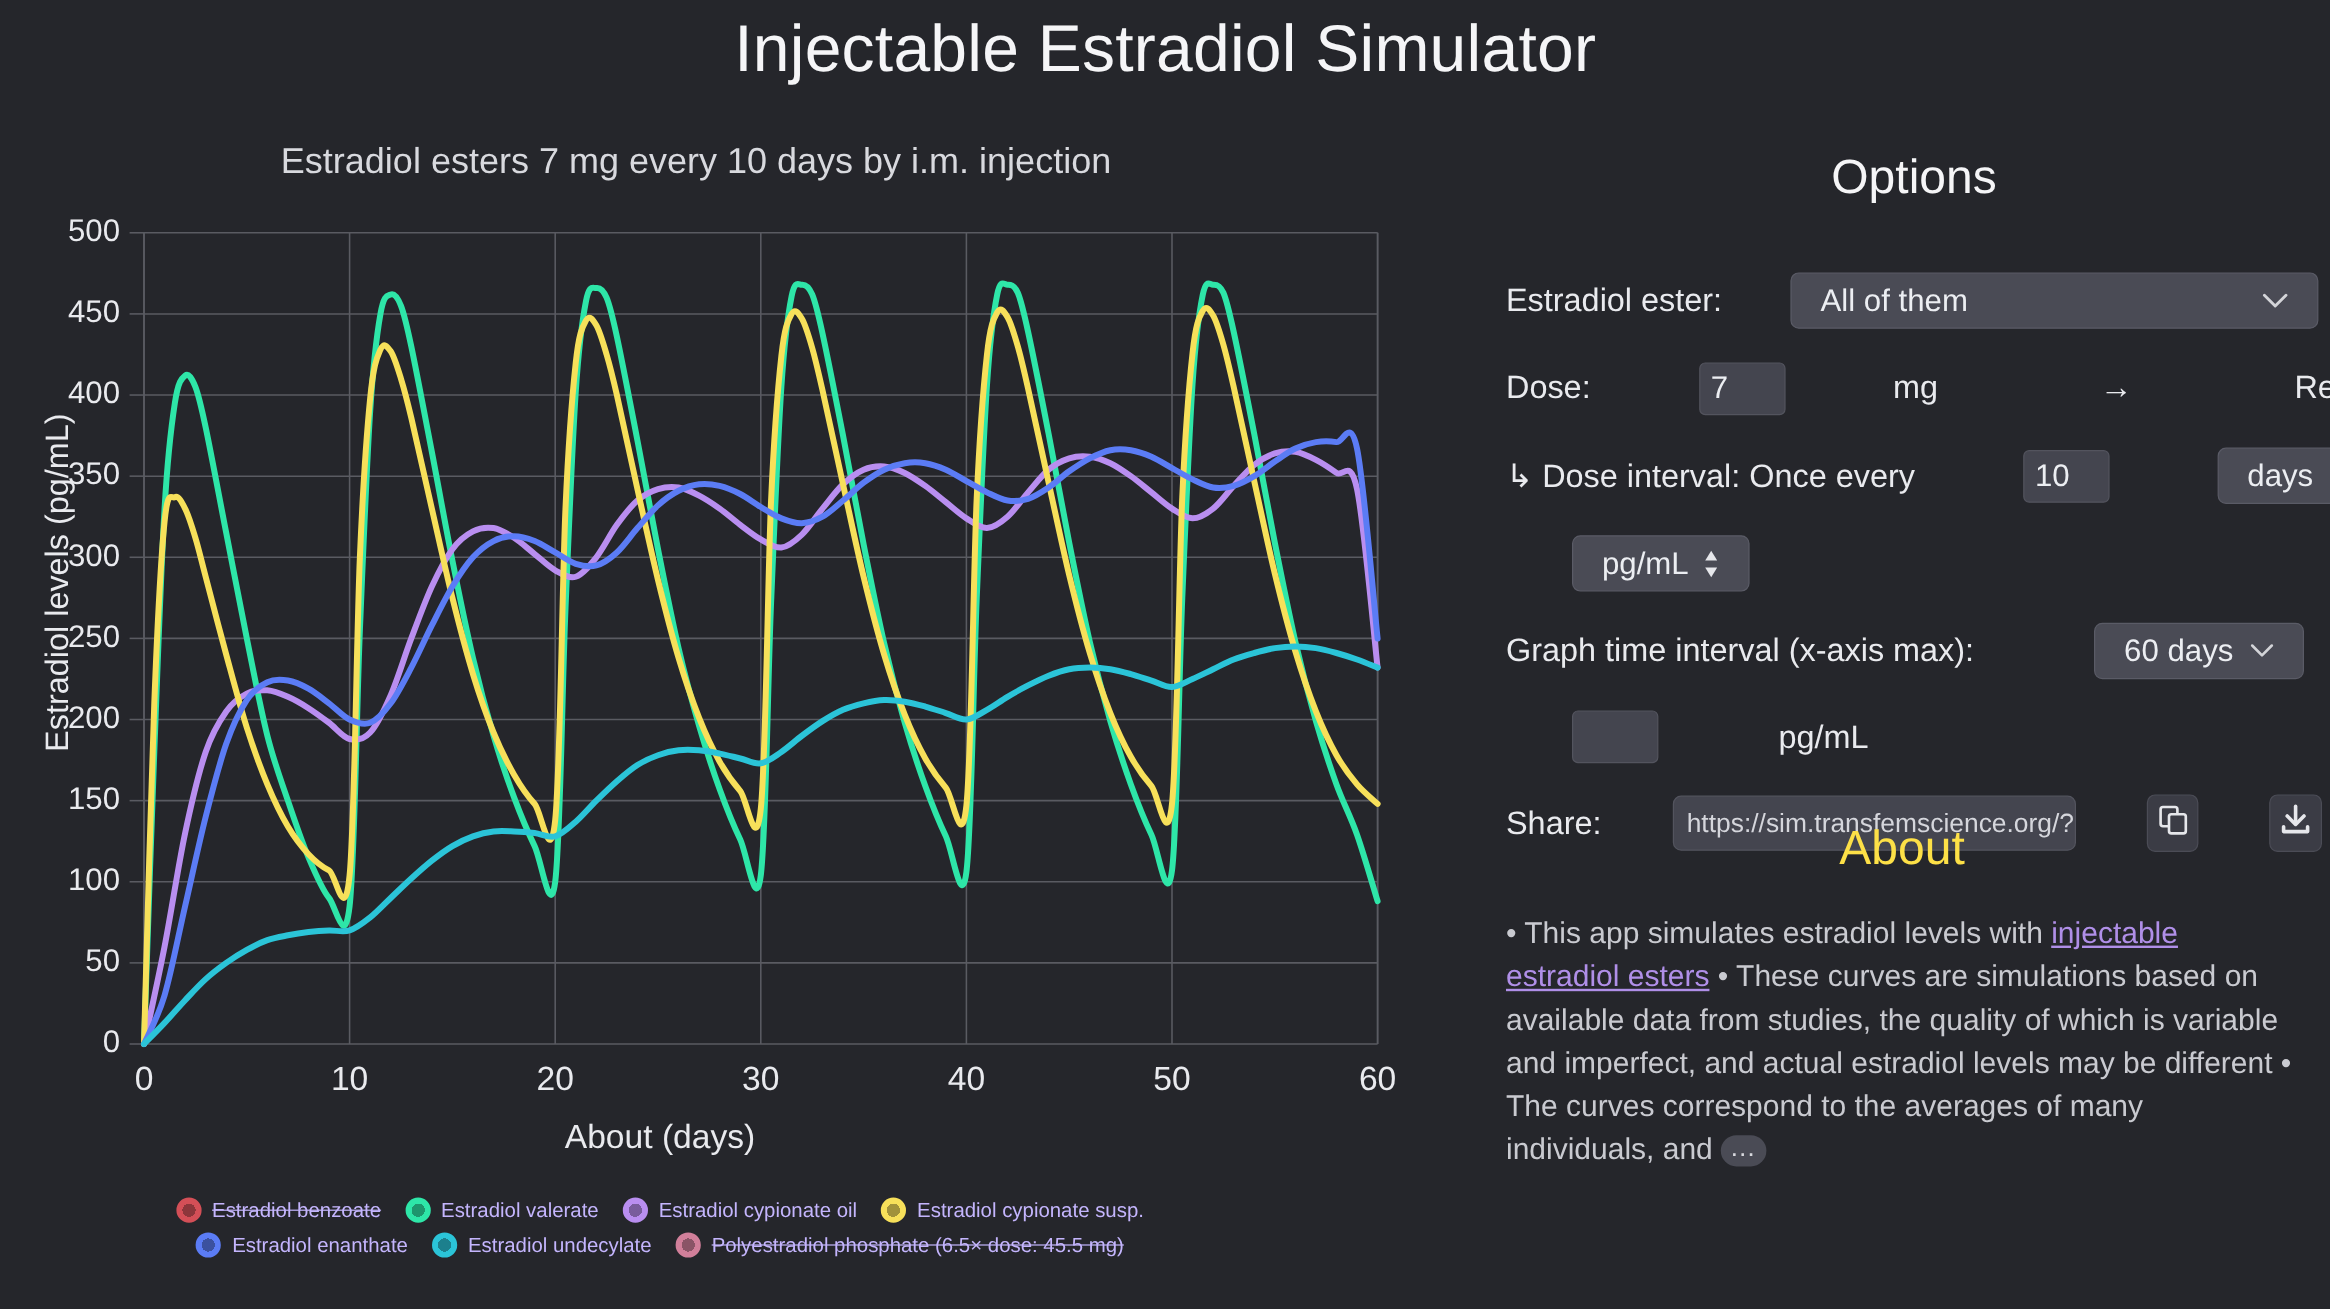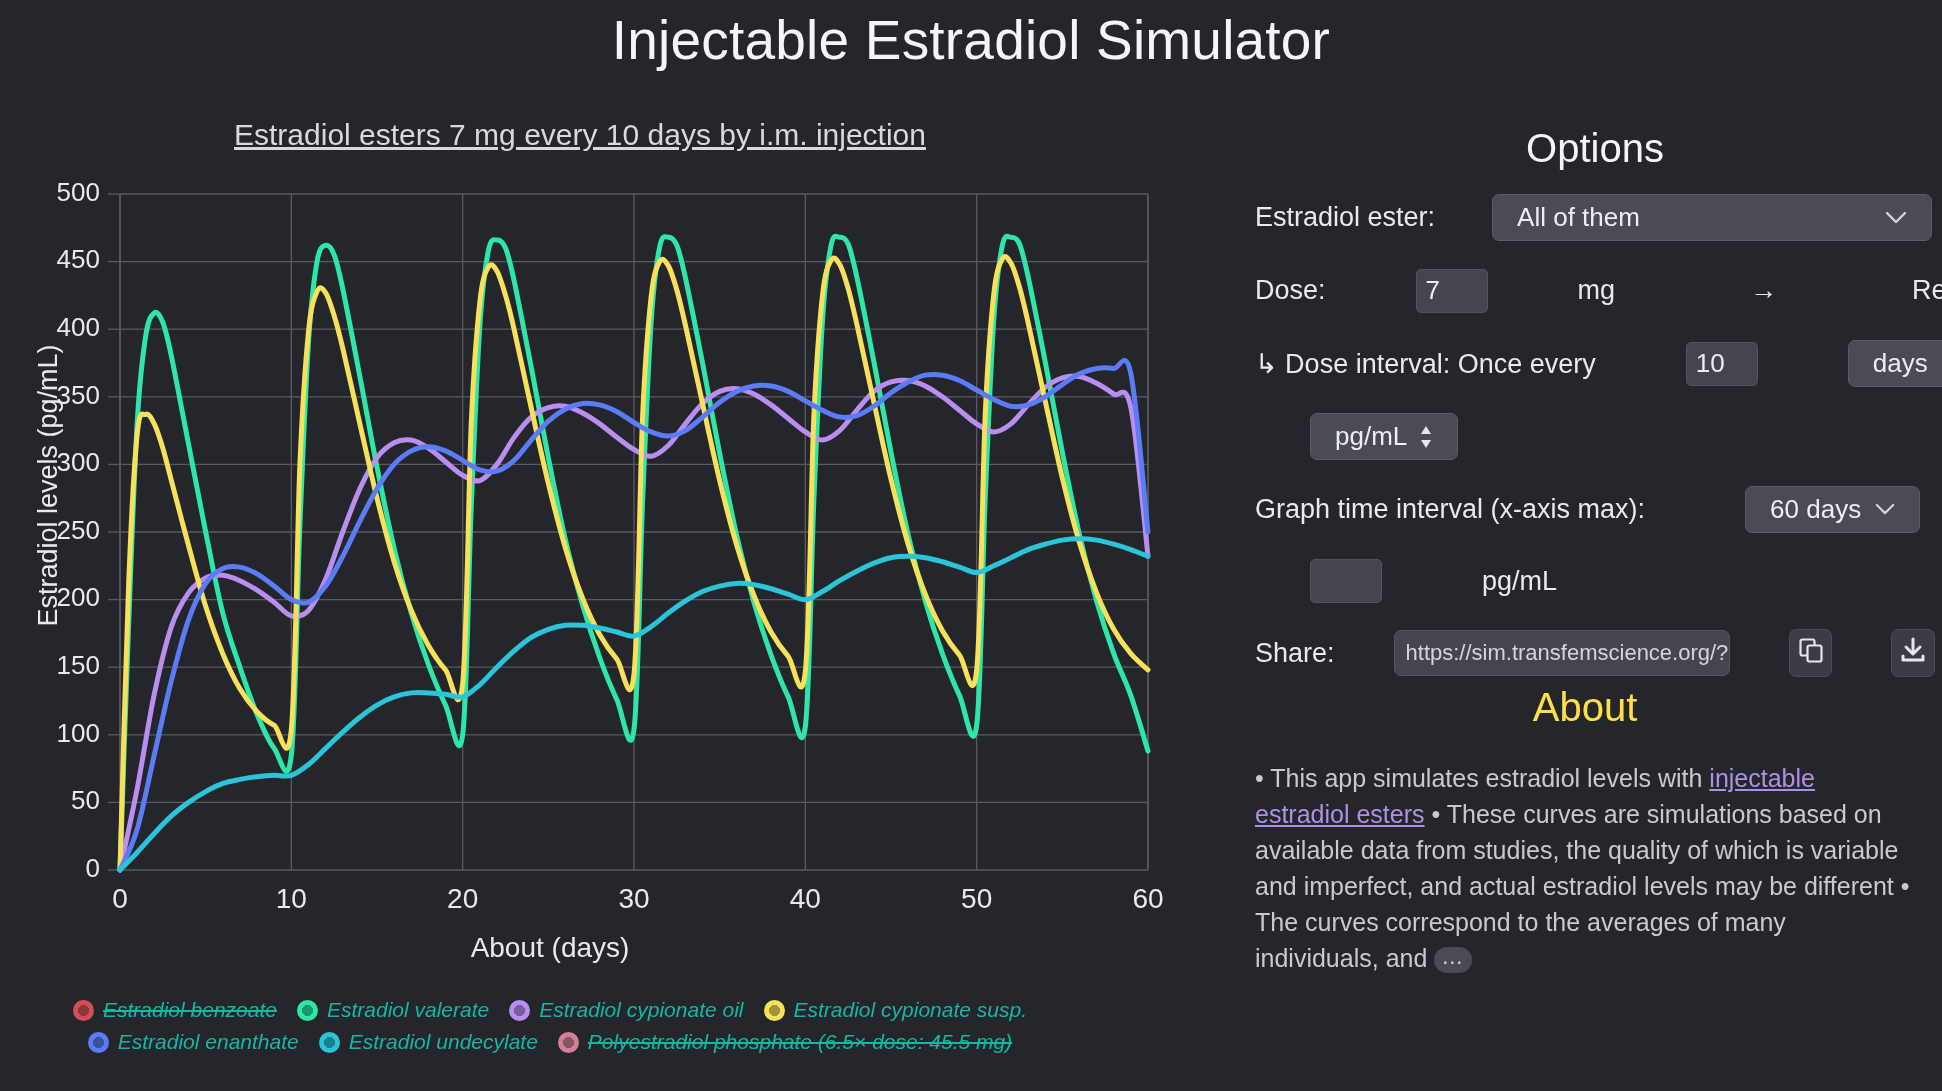--- a/index.html
+++ b/index.html
@@ -22,21 +22,20 @@
 
   
   #chart-panel {
     position: absolute; left: 0; top: 118px; width: 1180px; height: 900px;
   }
   #chart-title {
     position: absolute; left: 0; top: 0; width: 1180px;
     text-align: center;
     font-size: 30px; color: #d8d9de;
     padding-right: 20px;
-    text-decoration: underline;
   }
   #plot-wrap { position: absolute; left: 0; top: 52px; width: 1180px; height: 680px; }
   #plot-svg { position: absolute; left: 0; top: 0; }
 
   .ytick-label {
     fill: #e9eaee; font-size: 26px; font-family: "Liberation Sans", sans-serif;
     text-anchor: end; dominant-baseline: middle;
   }
   .xtick-label {
     fill: #e9eaee; font-size: 28px; font-family: "Liberation Sans", sans-serif;
@@ -62,28 +61,28 @@
     gap: 20px; margin-bottom: 8px;
   }
   .legend-item {
     display: flex; align-items: center; gap: 9px;
     cursor: pointer;
   }
   .legend-dot {
     width: 21px; height: 21px; border-radius: 50%;
     border: 4px solid; flex: none;
   }
-  .legend-label { font-size: 21px; color: #14b8a6; white-space: nowrap; font-style: italic; }
+  .legend-label { font-size: 17px; color: #c4b5fd; white-space: nowrap; }
   .legend-item.off .legend-label { text-decoration: line-through; }
 
   
   #options-panel { position: absolute; left: 1255px; top: 126px; width: 680px; }
   .panel-heading {
     text-align: center; font-size: 40px; color: #f5f5f7;
-    margin-bottom: 23px; font-weight: 400;
+    margin-bottom: 56px; font-weight: 400;
   }
   .opt-row {
     display: flex; align-items: center; flex-wrap: nowrap;
     margin-bottom: 26px; font-size: 27px; color: #e9eaee; gap: 45px;
   }
   .opt-label { white-space: nowrap; }
   .gap { display: inline-block; width: 10px; }
 
   .sel {
     background: #4a4b55; color: #eceef2;

